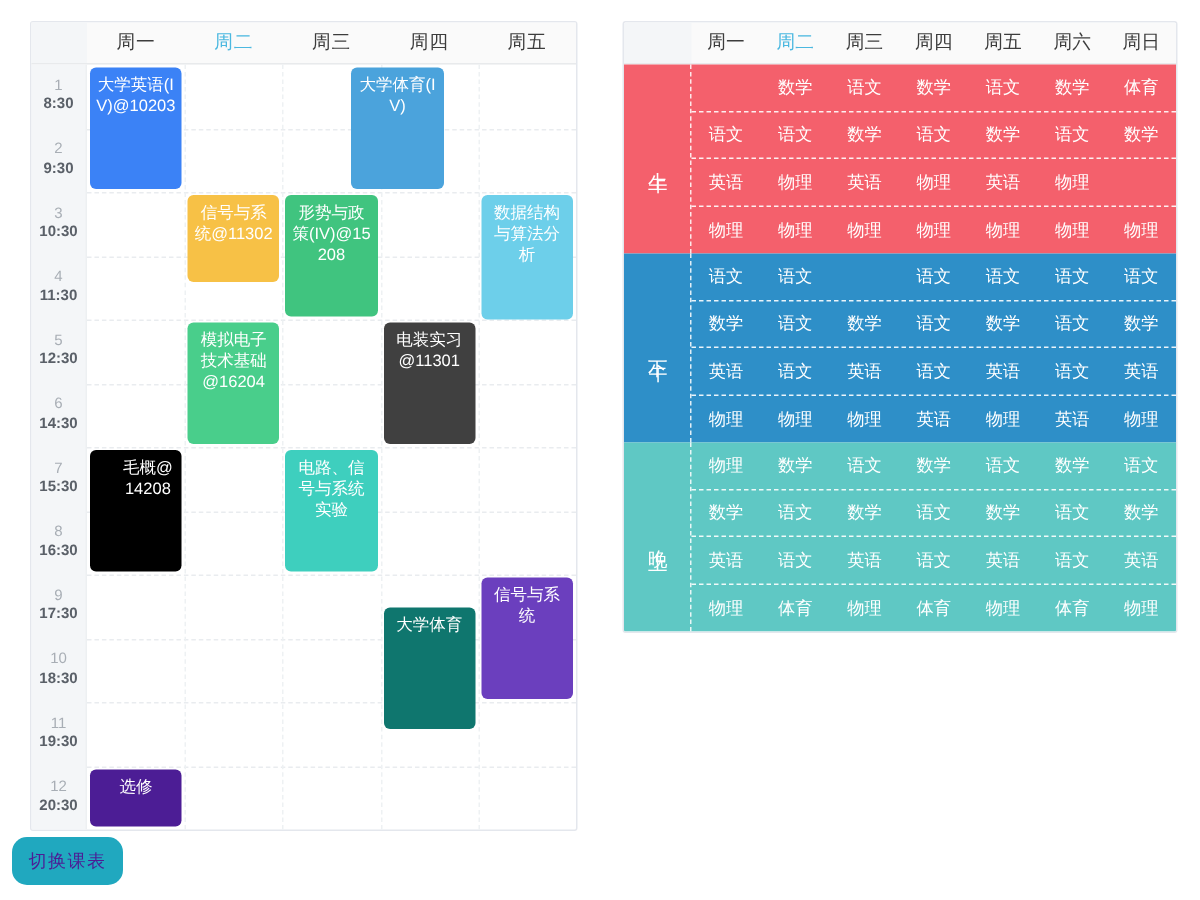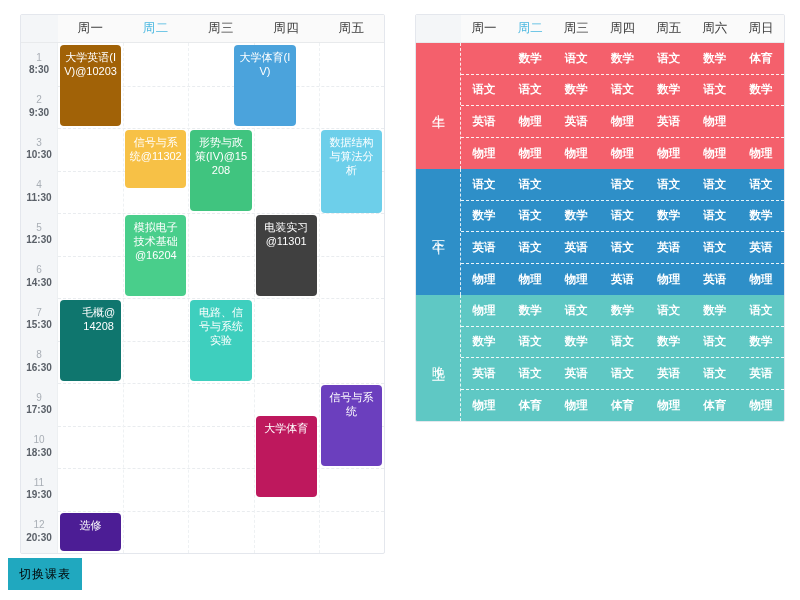--- a/index.html
+++ b/index.html
@@ -103,24 +103,24 @@
   }
 
   
   #toggle-btn {
     position: absolute;
     left: 8px; top: 558px;
     height: 24px;
     padding: 16px 11px;
     display: flex; align-items: center; justify-content: center;
     background: #20a8bf;
-    color: #000000;
+    color: #4c1d95;
     font-size: 12px;
     border: none;
-    border-radius: 0;
+    border-radius: 10px;
     cursor: pointer;
     letter-spacing: 1px;
   }
 
   
   #right-panel {
     position: absolute;
     left: 415px; top: 14px;
     width: 370px;
     border: 1px solid #e4e7ed;
@@ -155,21 +155,20 @@
     writing-mode: vertical-rl;
     text-orientation: upright;
     letter-spacing: 2px;
     border-right: 1px dashed rgba(255,255,255,.85);
   }
   .ptrows { flex: 1 1 0; }
   .ptrow {
     display: flex;
     height: 31.5px;
     border-bottom: 1px dashed rgba(255,255,255,.9);
-    font-weight: bold;
   }
   .ptrow:last-child { border-bottom: none; }
   .ptcell {
     flex: 1 1 0;
     display: flex; align-items: center; justify-content: center;
     color: #ffffff;
     font-size: 11.5px;
     cursor: pointer;
   }
 </style>
@@ -252,31 +251,31 @@
             <div class="hline" style="top: 340px;"></div>
             <div class="hline" style="top: 382.5px;"></div>
             <div class="hline" style="top: 425px;"></div>
             <div class="hline" style="top: 467.5px;"></div>
             <div class="vline" style="left: 20%;"></div>
             <div class="vline" style="left: 40%;"></div>
             <div class="vline" style="left: 60%;"></div>
             <div class="vline" style="left: 80%;"></div>
           </div>
         <div id="wk-courses">
-            <div class="course" style="background: #a16207; left: calc(0% + 2px); width: calc(20% - 4px); top: 2px; height: 81px;">大学英语(IV)@10203</div>
+            <div class="course" style="background: #3b82f6; left: calc(0% + 2px); width: calc(20% - 4px); top: 2px; height: 81px;">大学英语(IV)@10203</div>
             <div class="course" style="background: rgb(75, 163, 220); left: calc(40% + 2px); width: calc(20% - 4px); top: 2px; height: 81px; margin-left: 44px;">大学体育(IV)</div>
             <div class="course" style="background: rgb(247, 193, 70); left: calc(20% + 2px); width: calc(20% - 4px); top: 87px; height: 58px;">信号与系统@11302</div>
             <div class="course" style="background: rgb(64, 196, 127); left: calc(40% + 2px); width: calc(20% - 4px); top: 87px; height: 81px;">形势与政策(IV)@15208</div>
             <div class="course" style="background: rgb(109, 207, 234); left: calc(80% + 2px); width: calc(20% - 4px); top: 87px; height: 83px;">数据结构与算法分析</div>
             <div class="course" style="background: rgb(73, 206, 139); left: calc(20% + 2px); width: calc(20% - 4px); top: 172px; height: 81px;">模拟电子技术基础@16204</div>
             <div class="course" style="background: #404040; left: calc(60% + 2px); width: calc(20% - 4px); top: 172px; height: 81px;">电装实习@11301</div>
-            <div class="course" style="background: #0f766e; left: calc(0% + 2px); width: calc(20% - 4px); top: 257px; height: 81px; padding-left: 20px;">毛概@14208</div>
+            <div class="course" style="background: #000000; left: calc(0% + 2px); width: calc(20% - 4px); top: 257px; height: 81px; padding-left: 20px;">毛概@14208</div>
             <div class="course" style="background: rgb(62, 207, 190); left: calc(40% + 2px); width: calc(20% - 4px); top: 257px; height: 81px;">电路、信号与系统实验</div>
             <div class="course" style="background: rgb(107, 63, 190); left: calc(80% + 2px); width: calc(20% - 4px); top: 342px; height: 81px;">信号与系统</div>
-            <div class="course" style="background: #be185d; left: calc(60% + 2px); width: calc(20% - 4px); top: 373px; height: 81px;">大学体育</div>
+            <div class="course" style="background: #0f766e; left: calc(60% + 2px); width: calc(20% - 4px); top: 362px; height: 81px;">大学体育</div>
             <div class="course" style="background: #4c1d95; left: calc(0% + 2px); width: calc(20% - 4px); top: 469.5px; height: 38.5px;">选修</div>
           </div>
       </div>
     </div>
   </div>
 
   <button id="toggle-btn">切换课表</button>
 
   <div id="right-panel">
     <div class="pt-head">

